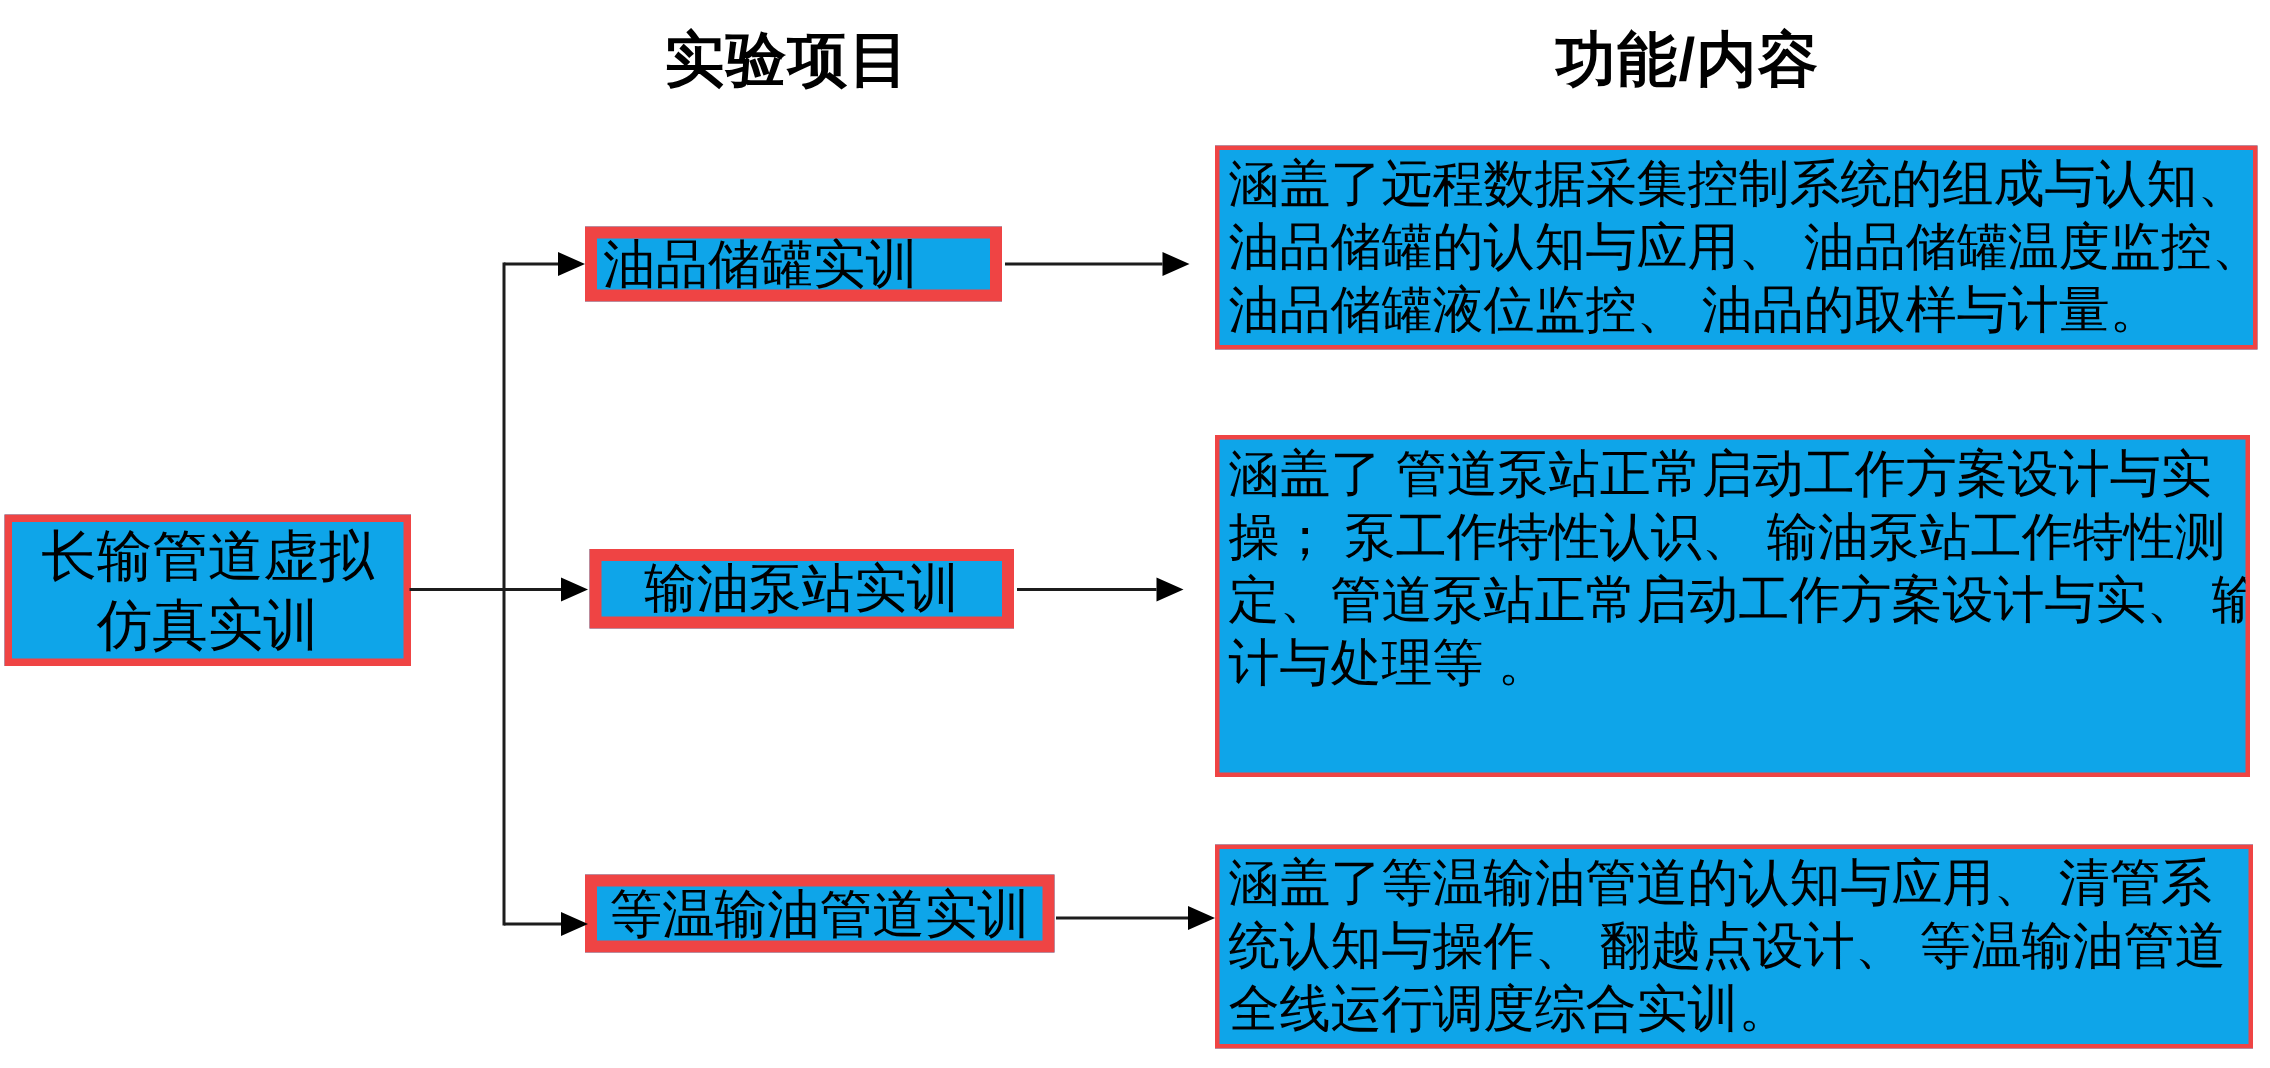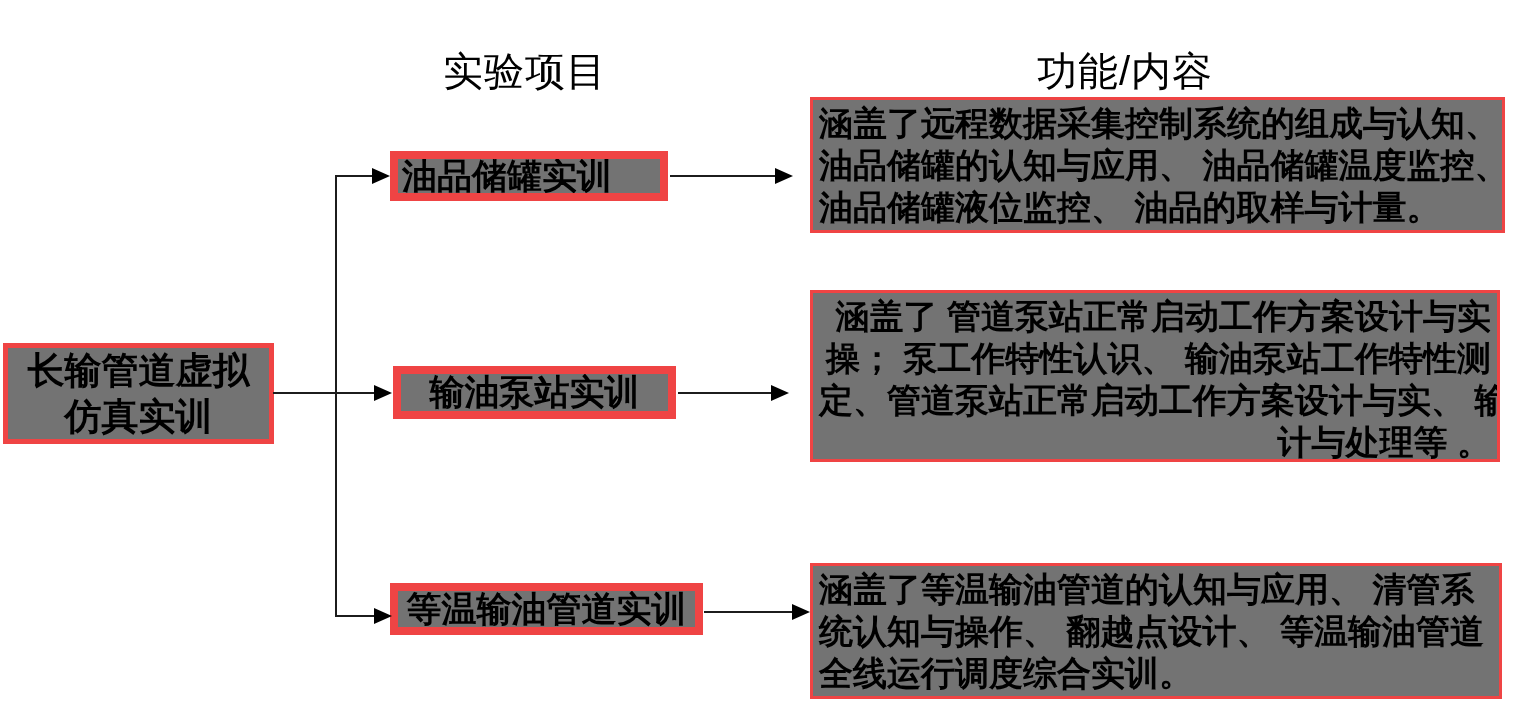--- a/index.html
+++ b/index.html
@@ -12,35 +12,34 @@
     width: 1513px;
     height: 712px;
     background: #ffffff;
     font-family: "Liberation Sans", "DejaVu Sans", sans-serif;
     color: #000000;
     overflow: hidden;
   }
   .col-header {
     position: absolute;
     font-size: 40px;
-    font-weight: 400;
+    font-weight: 700;
     text-align: center;
     letter-spacing: 1px;
     white-space: nowrap;
-    margin-top: 32px;
   }
   .hdr-projects { left: 375px; top: 12px; width: 300px; }
   .hdr-content  { left: 975px; top: 12px; width: 300px; }
 
   .box {
     position: absolute;
     box-sizing: border-box;
-    background: #737373;
+    background: #0ea5e9;
     border: 8px solid #ef4444;
-    font-weight: 700;
+    font-weight: 400;
   }
   .root-box {
     left: 3px; top: 343px; width: 271px; height: 101px;
     border-width: 5px;
     display: flex;
     flex-direction: column;
     justify-content: center;
     align-items: center;
     font-size: 37px;
     line-height: 46px;
@@ -58,21 +57,21 @@
   .mid-3 { left: 390px; top: 583px; width: 313px; height: 52px; justify-content: center; }
 
   .rbox {
     border-width: 3px;
     font-size: 34px;
     line-height: 42px;
     padding: 2px 6px;
     overflow: hidden;
   }
   .rbox-1 { left: 810px; top: 97px;  width: 695px; height: 136px; }
-  .rbox-2 { left: 810px; top: 290px; width: 690px; height: 172px; text-align: right; }
+  .rbox-2 { left: 810px; top: 290px; width: 690px; height: 228px; }
   .rbox-3 { left: 810px; top: 563px; width: 692px; height: 136px; }
 
   .tline { white-space: nowrap; }
 
   .hline, .vline {
     position: absolute;
     background: #1c1c1c;
   }
   .arrowhead {
     position: absolute;

